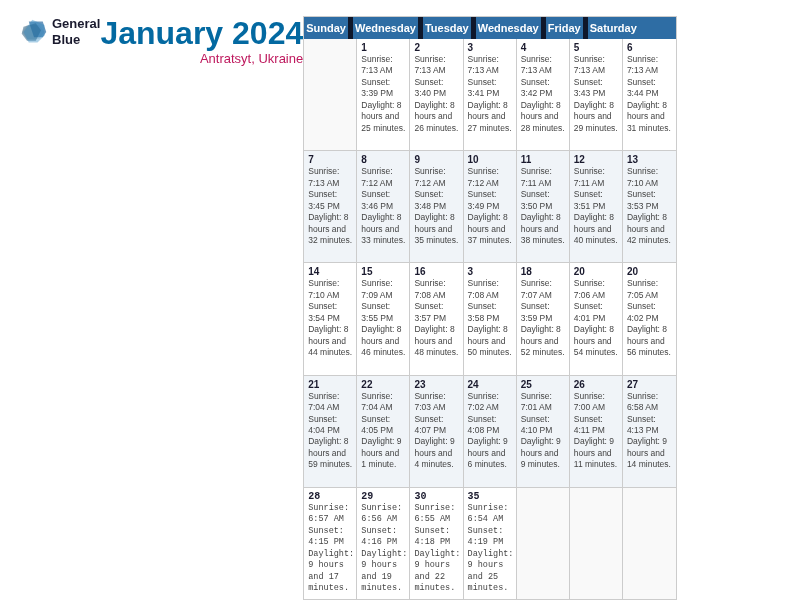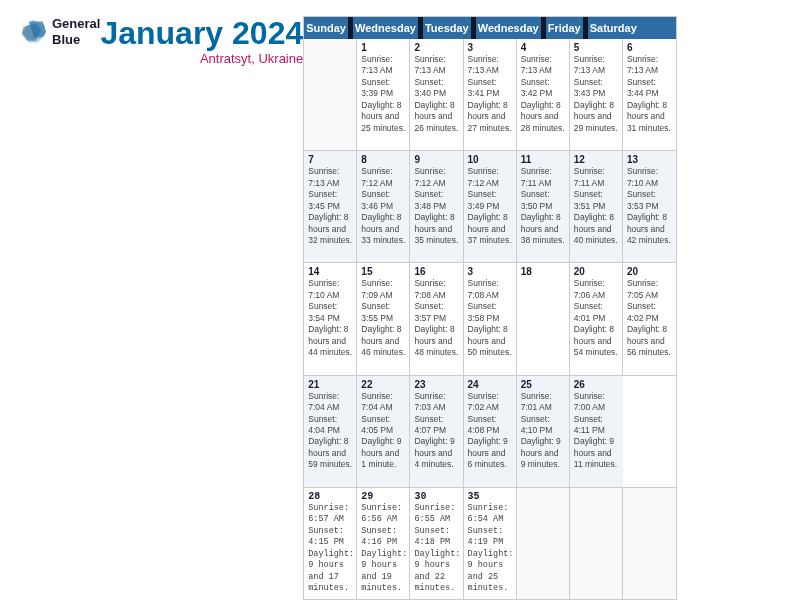--- a/index.html
+++ b/index.html
@@ -209,20 +209,21 @@
           <div class="cal-cell">
             <span class="day-num">16</span>
             <div class="cell-text">Sunrise: 7:08 AM<br>Sunset: 3:57 PM<br>Daylight: 8 hours and 48 minutes.</div>
           </div>
           <div class="cal-cell">
             <span class="day-num">3</span>
             <div class="cell-text">Sunrise: 7:08 AM<br>Sunset: 3:58 PM<br>Daylight: 8 hours and 50 minutes.</div>
           </div>
           <div class="cal-cell">
             <span class="day-num">18</span>
+            <div class="cell-text">Sunrise: 7:07 AM<br>Sunset: 3:59 PM<br>Daylight: 8 hours and 52 minutes.</div>
           </div>
           <div class="cal-cell">
             <span class="day-num">20</span>
             <div class="cell-text">Sunrise: 7:06 AM<br>Sunset: 4:01 PM<br>Daylight: 8 hours and 54 minutes.</div>
           </div>
           <div class="cal-cell">
             <span class="day-num">20</span>
             <div class="cell-text">Sunrise: 7:05 AM<br>Sunset: 4:02 PM<br>Daylight: 8 hours and 56 minutes.</div>
           </div>
         </div>
@@ -243,20 +244,24 @@
             <span class="day-num">24</span>
             <div class="cell-text">Sunrise: 7:02 AM<br>Sunset: 4:08 PM<br>Daylight: 9 hours and 6 minutes.</div>
           </div>
           <div class="cal-cell alt-row">
             <span class="day-num">25</span>
             <div class="cell-text">Sunrise: 7:01 AM<br>Sunset: 4:10 PM<br>Daylight: 9 hours and 9 minutes.</div>
           </div>
           <div class="cal-cell alt-row">
             <span class="day-num">26</span>
             <div class="cell-text">Sunrise: 7:00 AM<br>Sunset: 4:11 PM<br>Daylight: 9 hours and 11 minutes.</div>
+          </div>
+          <div class="cal-cell alt-row">
+            <span class="day-num">27</span>
+            <div class="cell-text">Sunrise: 6:58 AM<br>Sunset: 4:13 PM<br>Daylight: 9 hours and 14 minutes.</div>
           </div>
         </div>
         <div class="cal-row">
           <div class="cal-cell">
             <span class="day-num">28</span>
             <div class="cell-text">Sunrise: 6:57 AM<br>Sunset: 4:15 PM<br>Daylight: 9 hours and 17 minutes.</div>
           </div>
           <div class="cal-cell">
             <span class="day-num">29</span>
             <div class="cell-text">Sunrise: 6:56 AM<br>Sunset: 4:16 PM<br>Daylight: 9 hours and 19 minutes.</div>

